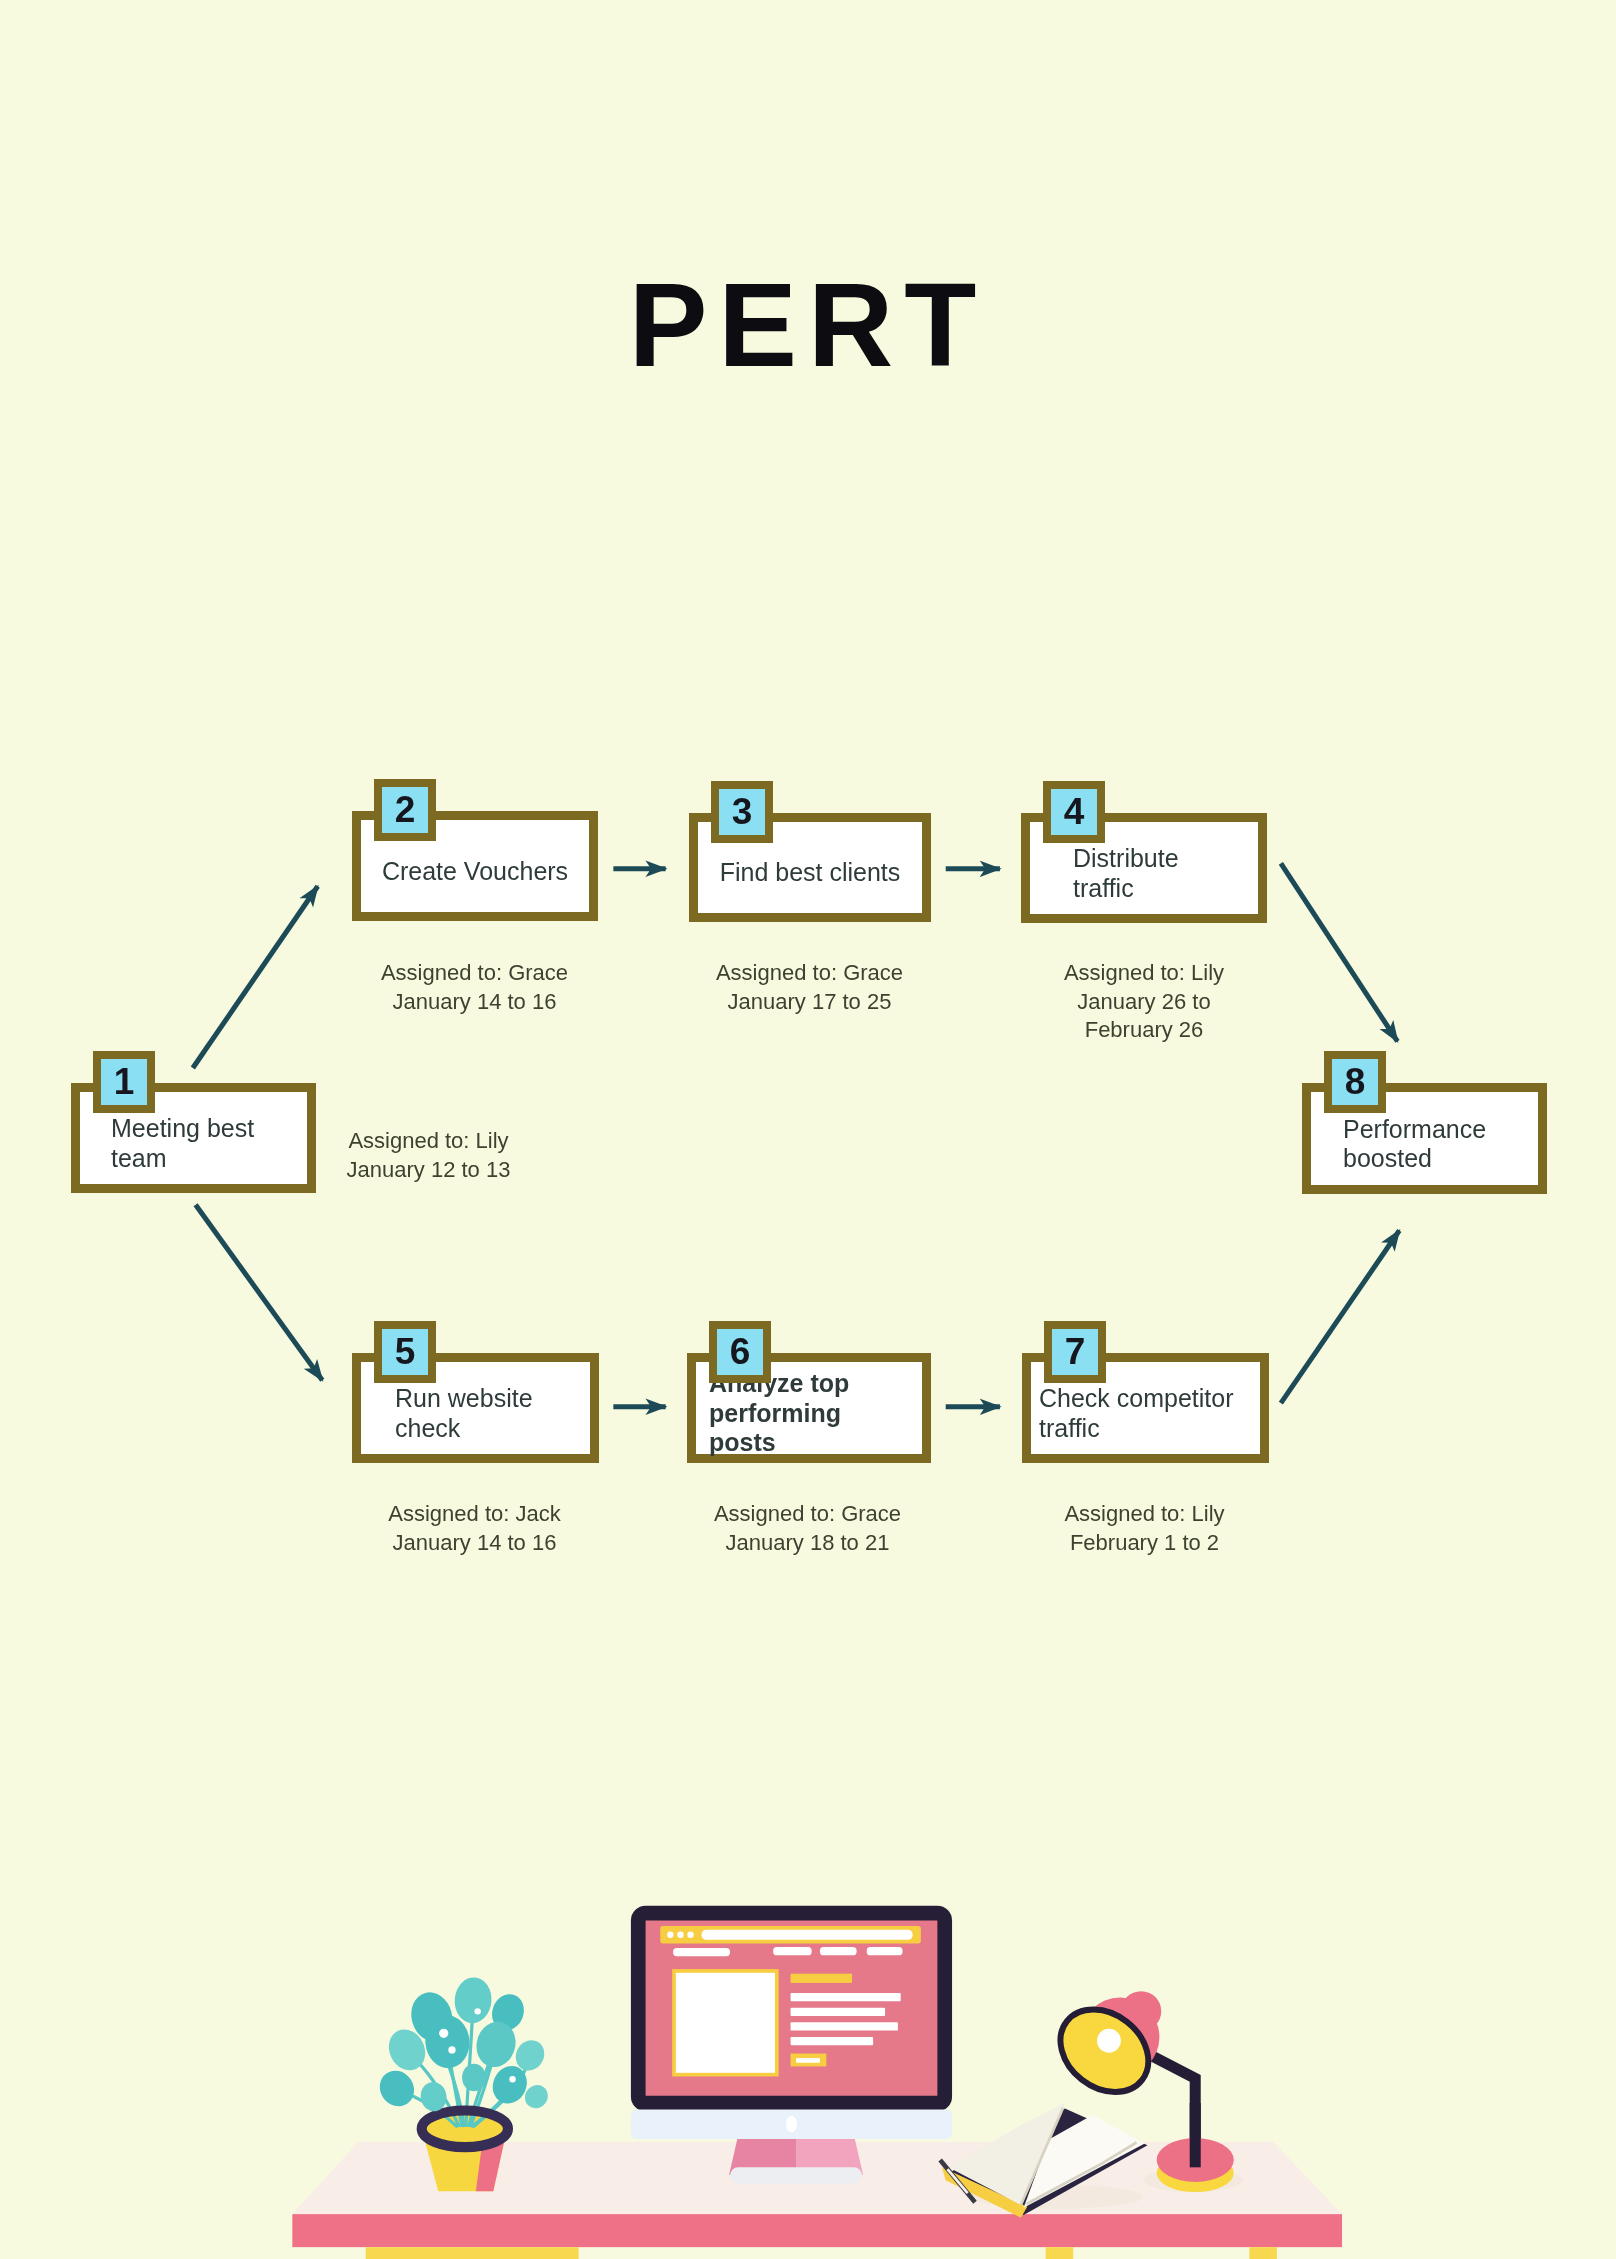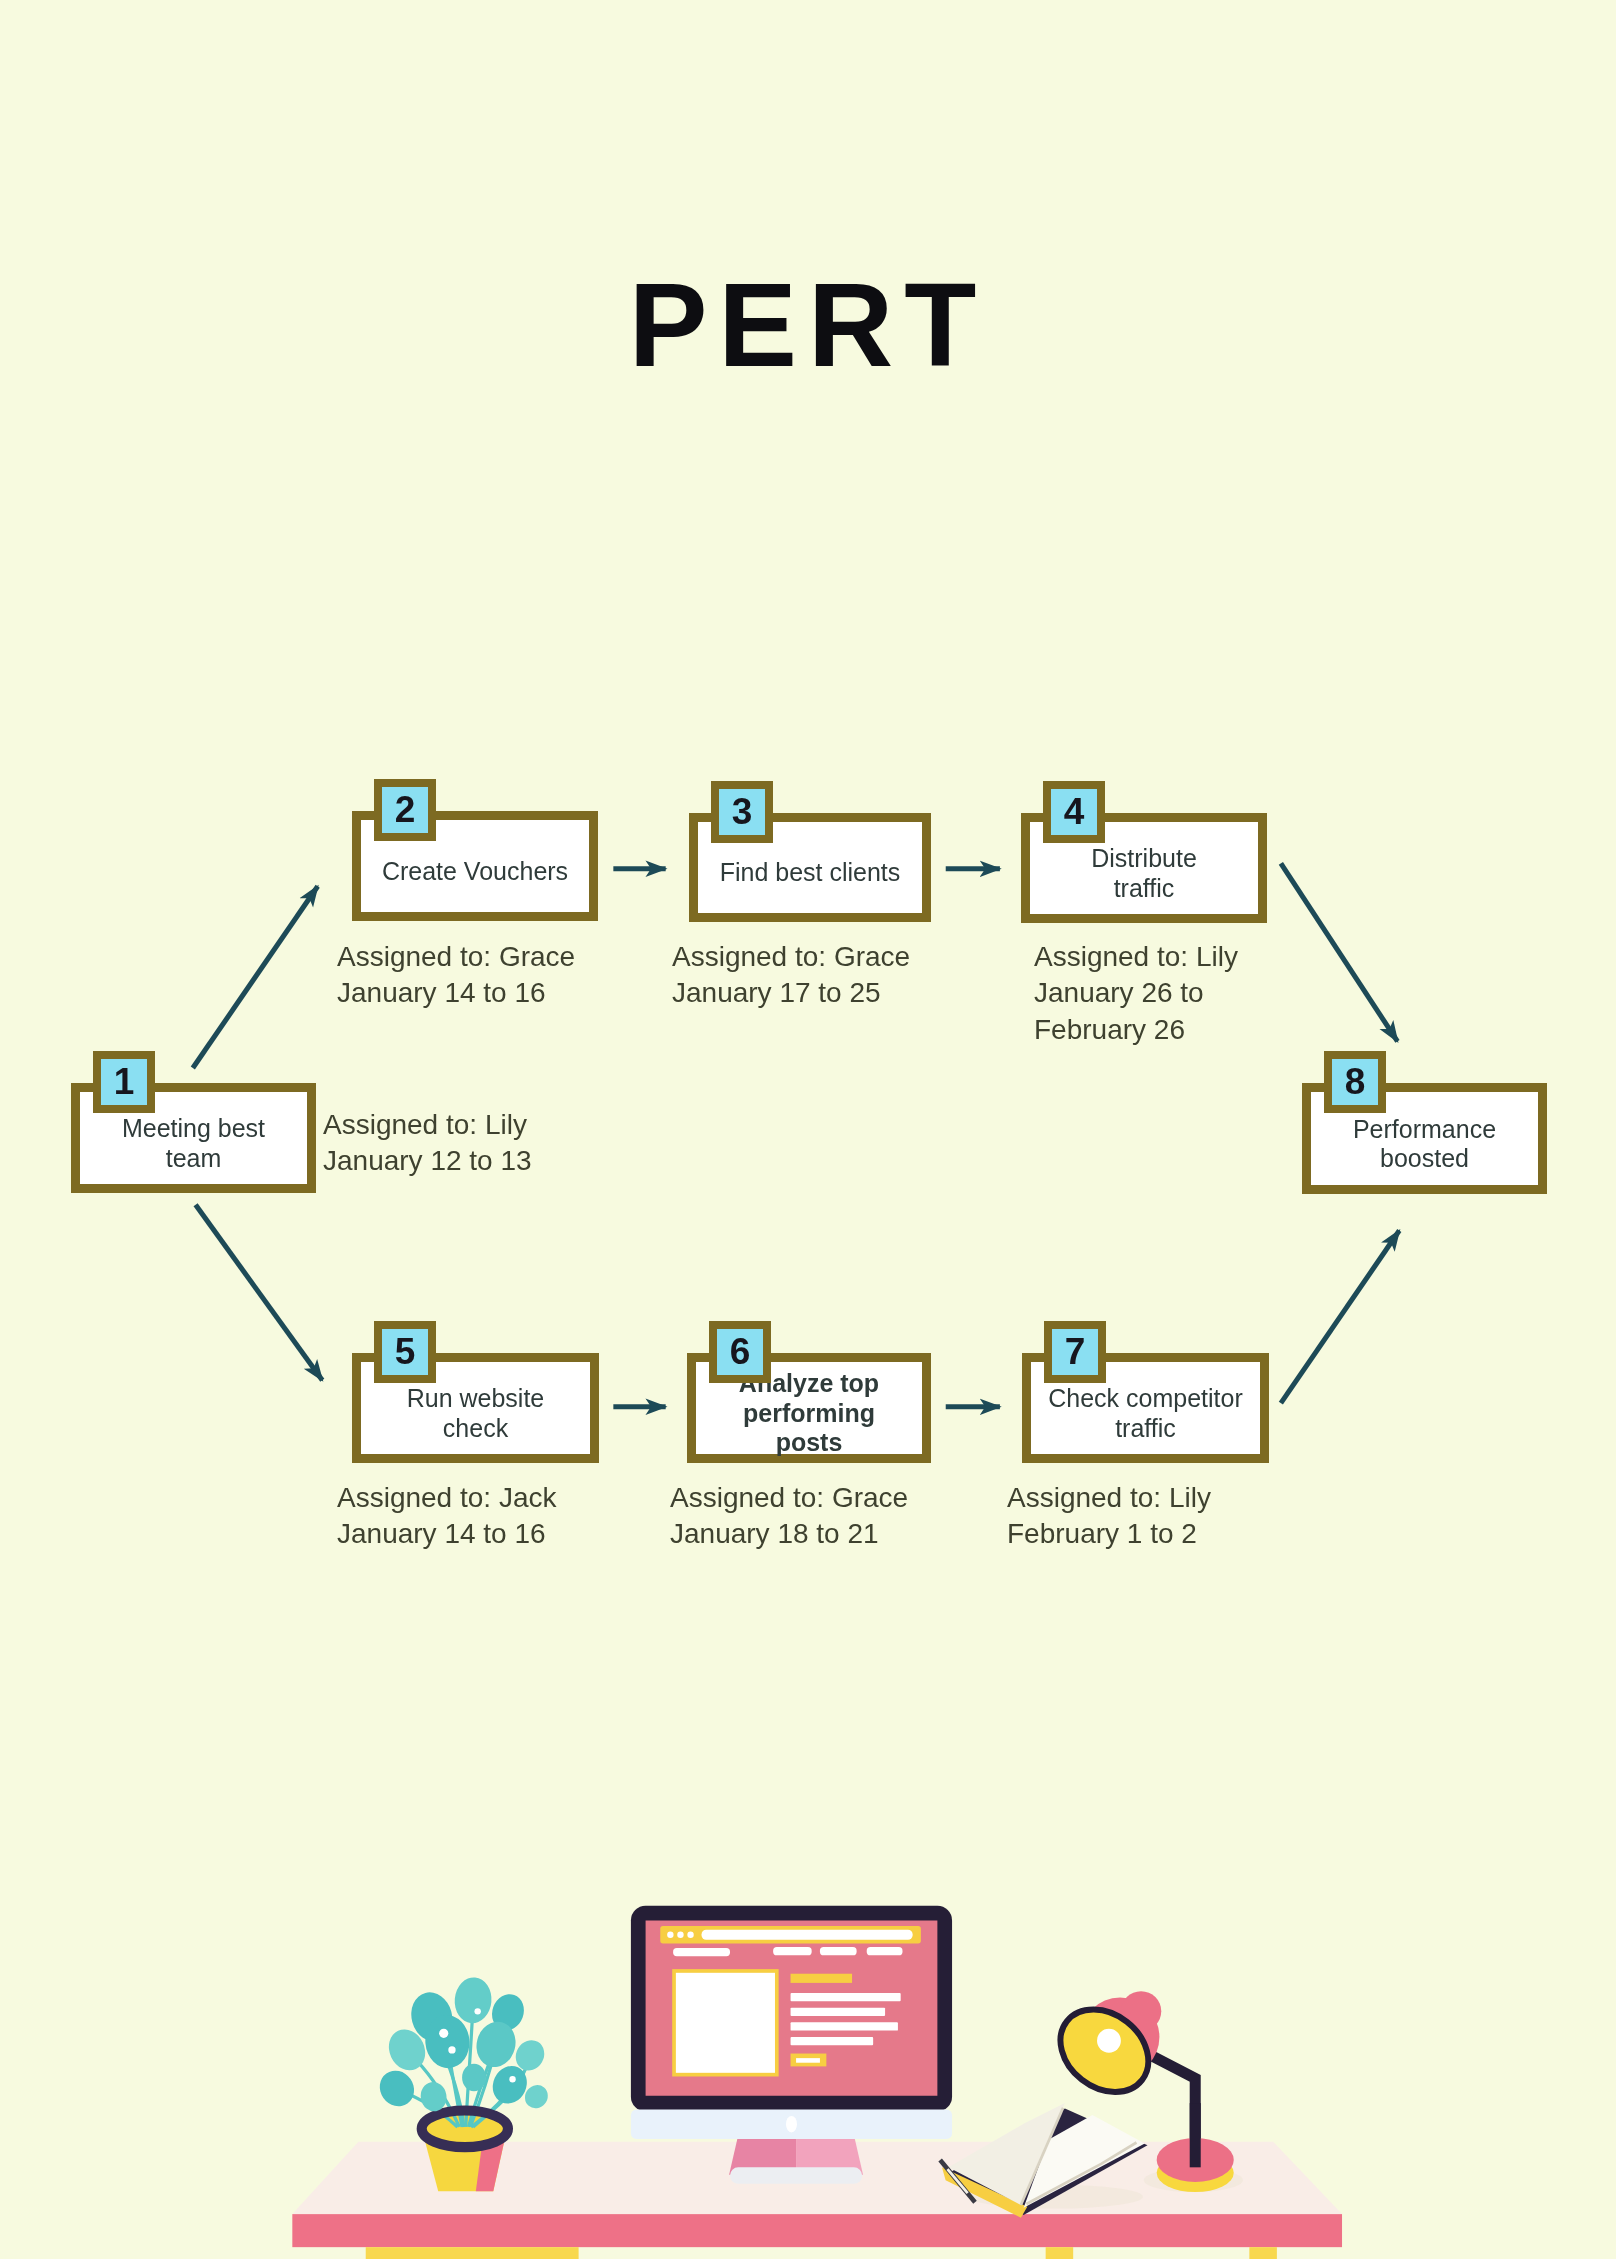--- a/index.html
+++ b/index.html
@@ -22,21 +22,21 @@
 
   
   .node{
     position:absolute;background:#ffffff;
     border:9.2px solid #7d6a22;box-sizing:border-box;
     display:flex;align-items:center;justify-content:center;
   }
   .node-label{
     padding-top:11px;
     font-size:25px;line-height:1.18;color:#2f3b3a;
-    text-align:center;
+    text-align:left;
   }
   .tab{
     position:absolute;top:-41px;left:13px;
     width:62px;height:62px;box-sizing:border-box;
     background:#8adff2;border:8.3px solid #7d6a22;
     display:flex;align-items:center;justify-content:center;
     font-size:37px;font-weight:bold;color:#16161e;
   }
   .n1{left:71px;top:1083px;width:245px;height:110px;}
   .n2{left:352px;top:811px;width:246px;height:110px;}
@@ -48,22 +48,22 @@
   .n8{left:1302px;top:1083px;width:245px;height:111px;}
   .n1 .node-label{max-width:165px;}
   .n4 .node-label{max-width:142px;}
   .n5 .node-label{max-width:161px;}
   .n6 .node-label{max-width:200px;font-weight:bold;}
   .n7 .node-label{max-width:213px;}
   .n8 .node-label{max-width:163px;}
 
   
   .assign{
-    position:absolute;
-    font-size:28px;line-height:1.3;color:#3e412f;
+    position:absolute;text-align:center;
+    font-size:22px;line-height:1.3;color:#3e412f;margin-top:20px;
   }
   .a1{left:323px;top:1107px;width:211px;}
   .a2{left:337px;top:939px;width:275px;}
   .a3{left:672px;top:939px;width:275px;}
   .a4{left:1034px;top:939px;width:220px;}
   .a5{left:337px;top:1480px;width:275px;}
   .a6{left:670px;top:1480px;width:275px;}
   .a7{left:1007px;top:1480px;width:275px;}
 
   .layer{position:absolute;left:0;top:0;}

